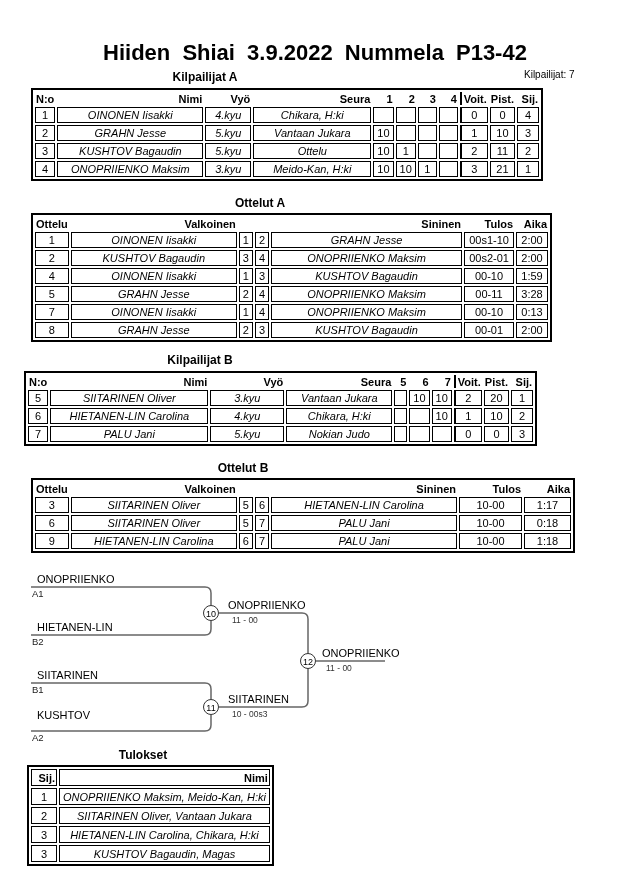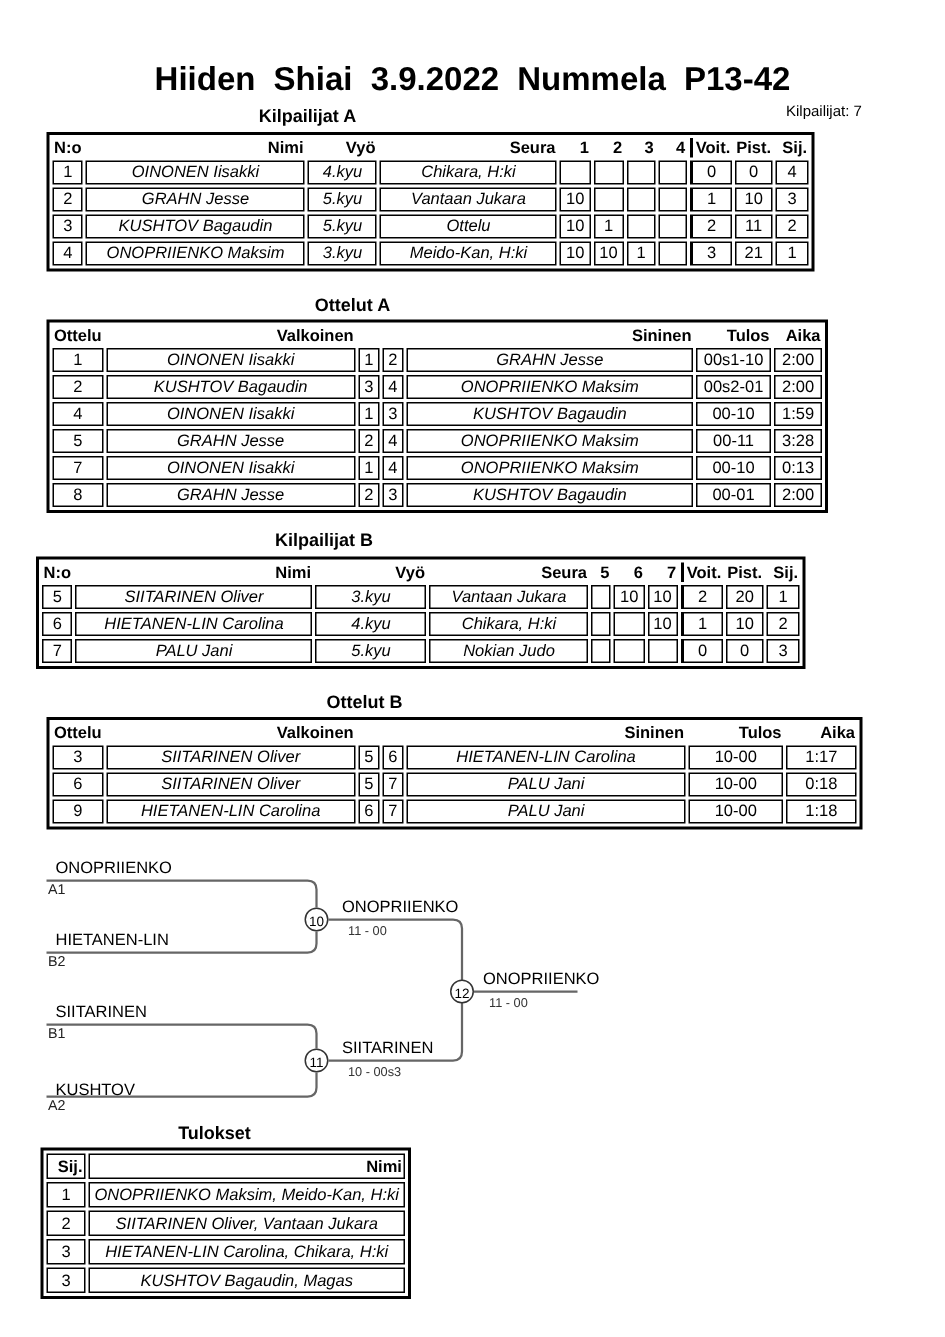--- a/index.html
+++ b/index.html
@@ -118,21 +118,21 @@
           <td class="c">10</td>
           <td class="c">1</td>
           <td class="c"></td>
           <td class="c thickL">3</td>
           <td class="c">21</td>
           <td class="c">1</td>
         </tr>
       </tbody>
   </table>
 
-  <div class="abs sec-title" style="left:175px;top:196px;">Ottelut A</div>
+  <div class="abs sec-title" style="left:200px;top:196px;">Ottelut A</div>
 
   <table class="grid abs" style="left:31px;top:213px;">
     <colgroup>
         <col style="width:23px">
         <col style="width:166px">
         <col style="width:12px">
         <col style="width:12px">
         <col style="width:191px">
         <col style="width:50px">
         <col style="width:32px">
@@ -198,21 +198,21 @@
           <td class="l">GRAHN Jesse</td>
           <td class="c">2</td>
           <td class="c">3</td>
           <td class="l">KUSHTOV Bagaudin</td>
           <td class="c">00-01</td>
           <td class="c">2:00</td>
         </tr>
       </tbody>
   </table>
 
-  <div class="abs sec-title" style="left:156px;top:353px;">Kilpailijat B</div>
+  <div class="abs sec-title" style="left:140px;top:353px;">Kilpailijat B</div>
 
   <table class="grid abs" style="left:24px;top:371px;">
     <colgroup>
         <col style="width:18px">
         <col style="width:158px">
         <col style="width:74px">
         <col style="width:106px">
         <col style="width:13px">
         <col style="width:13px">
         <col style="width:13px">
@@ -335,21 +335,21 @@
       <path d="M31 166 H205 Q211 166 211 160 V150" stroke="#666" stroke-width="1.5" fill="none"></path>
       <path d="M219 48 H302 Q308 48 308 54 V136 Q308 142 302 142 H219" stroke="#666" stroke-width="1.5" fill="none"></path>
       <path d="M316 96 H385" stroke="#666" stroke-width="1.5" fill="none"></path>
     </svg>
     <span class="bslot-name" style="left:37px;top:8px;">ONOPRIIENKO</span>
     <span class="bseed" style="left:32px;top:24px;">A1</span>
     <span class="bslot-name" style="left:37px;top:56px;">HIETANEN-LIN</span>
     <span class="bseed" style="left:32px;top:72px;">B2</span>
     <span class="bslot-name" style="left:37px;top:104px;">SIITARINEN</span>
     <span class="bseed" style="left:32px;top:120px;">B1</span>
-    <span class="bslot-name" style="left:37px;top:156px;">KUSHTOV</span>
+    <span class="bslot-name" style="left:37px;top:144px;">KUSHTOV</span>
     <span class="bseed" style="left:32px;top:168px;">A2</span>
 
     <span class="mcircle" style="left:203px;top:40px;">10</span>
     <span class="bwin-name" style="left:228px;top:34px;">ONOPRIIENKO</span>
     <span class="bscore" style="left:232px;top:51px;">11 - 00</span>
 
     <span class="mcircle" style="left:203px;top:134px;">11</span>
     <span class="bwin-name" style="left:228px;top:128px;">SIITARINEN</span>
     <span class="bscore" style="left:232px;top:145px;text-align:right;">10 - 00s3</span>
 

